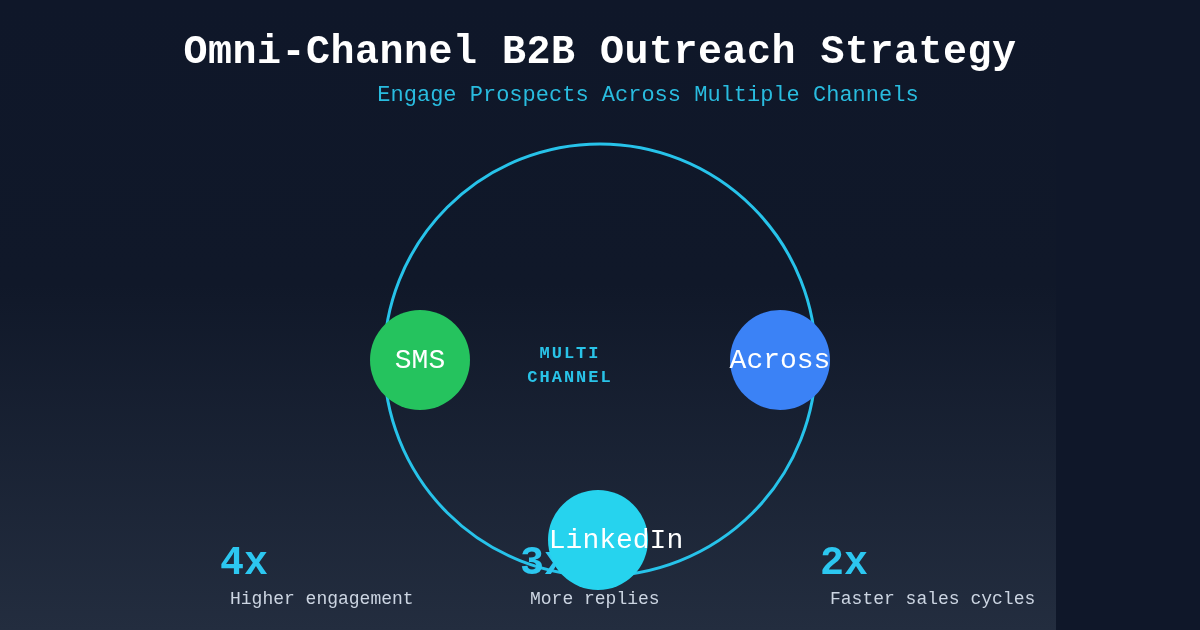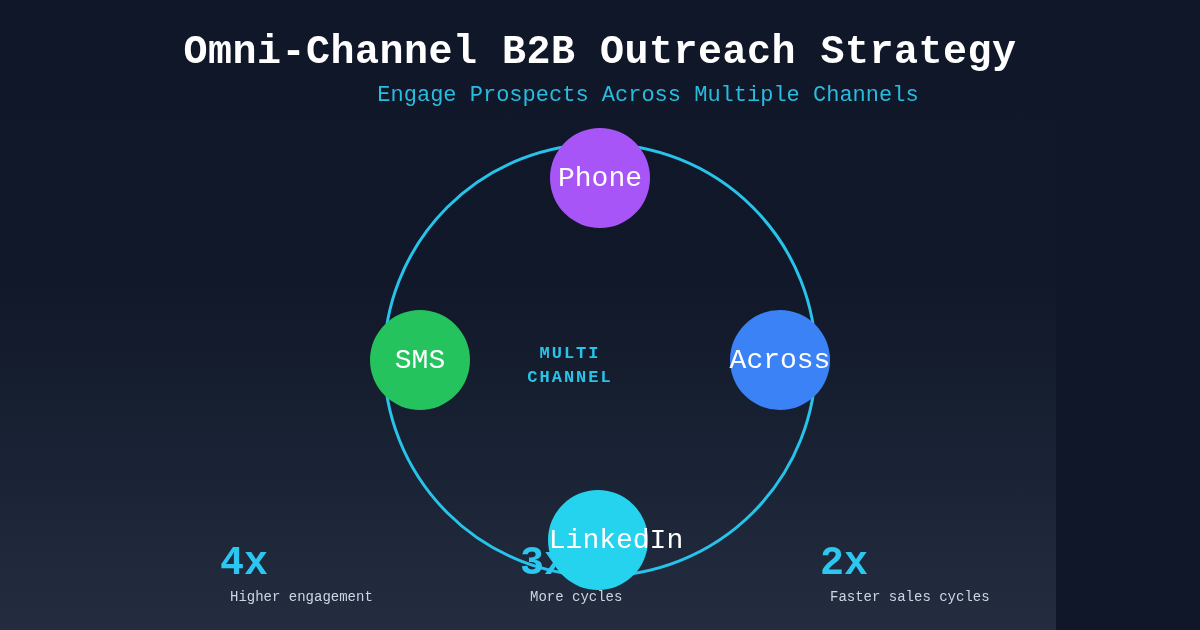--- a/index.html
+++ b/index.html
@@ -66,21 +66,21 @@
   .stat-3 { left: 820px; }
   .stat-value {
     font-size: 40px;
     font-weight: 700;
     color: #2cc7f0;
     line-height: 38px;
   }
   .stat-label {
     margin-left: 10px;
     margin-top: 6px;
-    font-size: 14px;
+    font-size: 18px;
     color: #ccd5e2;
     white-space: nowrap;
   }
 </style>
 </head>
 <body>
 
 <div class="stage">
 
   <div class="title">Omni-Channel B2B Outreach Strategy</div>
@@ -89,44 +89,41 @@
 
   <svg class="ring-svg" width="1200" height="630">
     <circle cx="600" cy="360" r="216" fill="none" stroke-width="3" stroke="#27c3ea"></circle>
   </svg>
 
   <div class="center-label">
     <div>MULTI</div>
     <div>CHANNEL</div>
   </div>
 
-  <div class="node node-phone" style="background: rgb(168, 85, 247);">
-    <span class="node-label">Phone</span>
-  </div>
 
   <div class="node node-sms" style="background: rgb(37, 195, 94);">
     <span class="node-label">SMS</span>
   </div>
 
   <div class="node node-email" style="background: rgb(59, 130, 246);">
     <span class="node-label">Across</span>
   </div>
 
   <div class="node node-linkedin" style="background: rgb(38, 211, 238);">
     <span class="node-label">LinkedIn</span>
   </div>
 
   <div class="stat stat-1">
     <div class="stat-value">4x</div>
     <div class="stat-label">Higher engagement</div>
   </div>
 
   <div class="stat stat-2">
     <div class="stat-value">3x</div>
-    <div class="stat-label">More cycles</div>
+    <div class="stat-label">More replies</div>
   </div>
 
   <div class="stat stat-3">
     <div class="stat-value">2x</div>
     <div class="stat-label">Faster sales cycles</div>
   </div>
 
 </div>
 
 </body></html>

